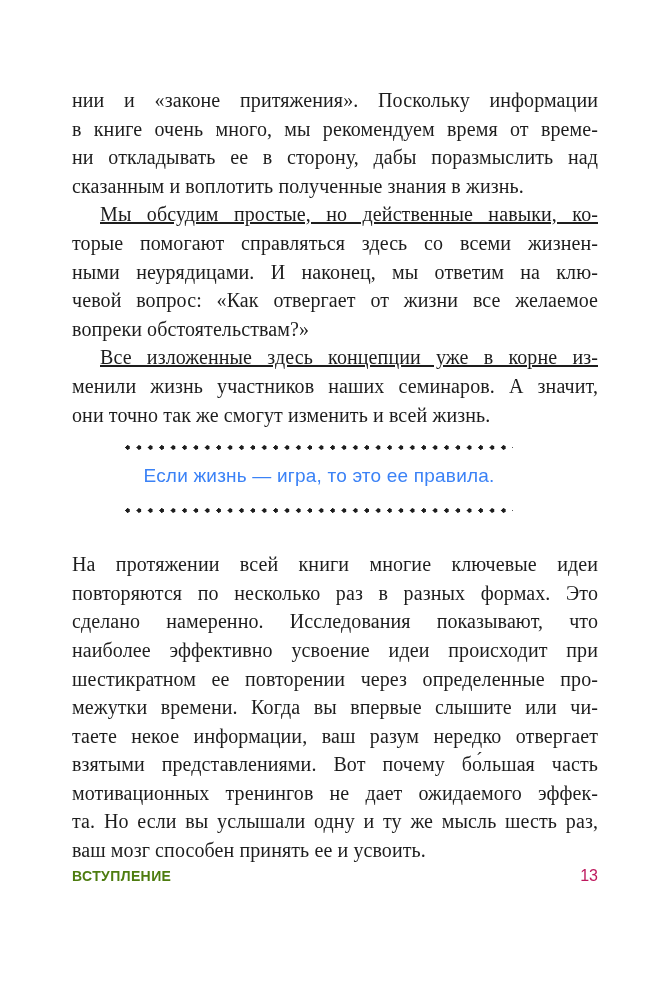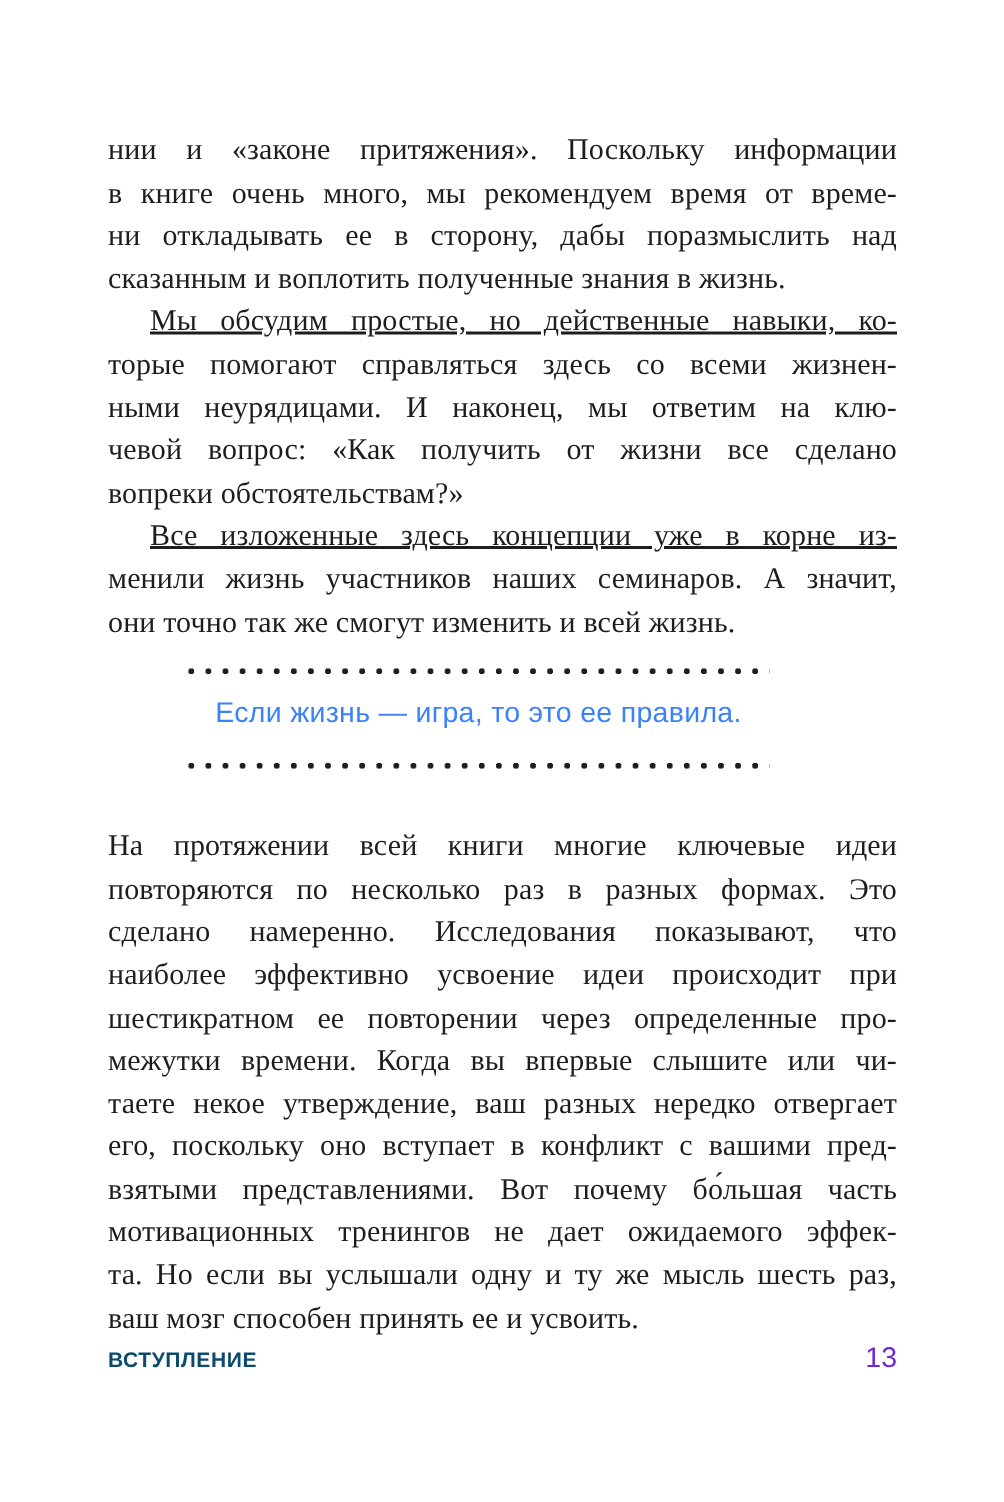--- a/index.html
+++ b/index.html
@@ -62,46 +62,46 @@
     margin-top: 2px;
     display: flex;
     justify-content: space-between;
     align-items: baseline;
     font-family: "Liberation Sans", "DejaVu Sans", sans-serif;
   }
   .footer-section {
     font-size: 14px;
     font-weight: 600;
     letter-spacing: 0.4px;
-    color: #0c4a6e;
+    color: #4d7c0f;
   }
   .footer-page-number {
-    font-size: 19px;
+    font-size: 16px;
     font-weight: 500;
-    color: #6d28d9;
+    color: #be185d;
   }
 </style>
 </head>
 <body>
 
 <div class="page">
   <div class="text-column">
 
     <div id="paras-top">
         <div class="para">
           <div class="jline">нии и «законе притяжения». Поскольку информации</div>
           <div class="jline">в книге очень много, мы рекомендуем время от време-</div>
           <div class="jline">ни откладывать ее в сторону, дабы поразмыслить над</div>
           <div class="jline last">сказанным и воплотить полученные знания в жизнь.</div>
         </div>
         <div class="para">
           <div class="jline indent">Мы обсудим простые, но действенные навыки, ко-</div>
           <div class="jline">торые помогают справляться здесь со всеми жизнен-</div>
           <div class="jline">ными неурядицами. И наконец, мы ответим на клю-</div>
-          <div class="jline">чевой вопрос: «Как получить от жизни все сделано</div>
+          <div class="jline">чевой вопрос: «Как отвергает от жизни все желаемое</div>
           <div class="jline last">вопреки обстоятельствам?»</div>
         </div>
         <div class="para">
           <div class="jline indent">Все изложенные здесь концепции уже в корне из-</div>
           <div class="jline">менили жизнь участников наших семинаров. А значит,</div>
           <div class="jline last">они точно так же смогут изменить и всей жизнь.</div>
         </div>
       </div>
 
     <div class="callout">
@@ -111,22 +111,21 @@
     </div>
 
     <div id="paras-bottom" class="para-after">
         <div class="para">
           <div class="jline">На протяжении всей книги многие ключевые идеи</div>
           <div class="jline">повторяются по несколько раз в разных формах. Это</div>
           <div class="jline">сделано намеренно. Исследования показывают, что</div>
           <div class="jline">наиболее эффективно усвоение идеи происходит при</div>
           <div class="jline">шестикратном ее повторении через определенные про-</div>
           <div class="jline">межутки времени. Когда вы впервые слышите или чи-</div>
-          <div class="jline">таете некое утверждение, ваш разных нередко отвергает</div>
-          <div class="jline">его, поскольку оно вступает в конфликт с вашими пред-</div>
+          <div class="jline">таете некое информации, ваш разум нередко отвергает</div>
           <div class="jline">взятыми представлениями. Вот почему бо́льшая часть</div>
           <div class="jline">мотивационных тренингов не дает ожидаемого эффек-</div>
           <div class="jline">та. Но если вы услышали одну и ту же мысль шесть раз,</div>
           <div class="jline last">ваш мозг способен принять ее и усвоить.</div>
         </div>
       </div>
 
     <div class="footer">
       <span class="footer-section">ВСТУПЛЕНИЕ</span>
       <span class="footer-page-number">13</span>

